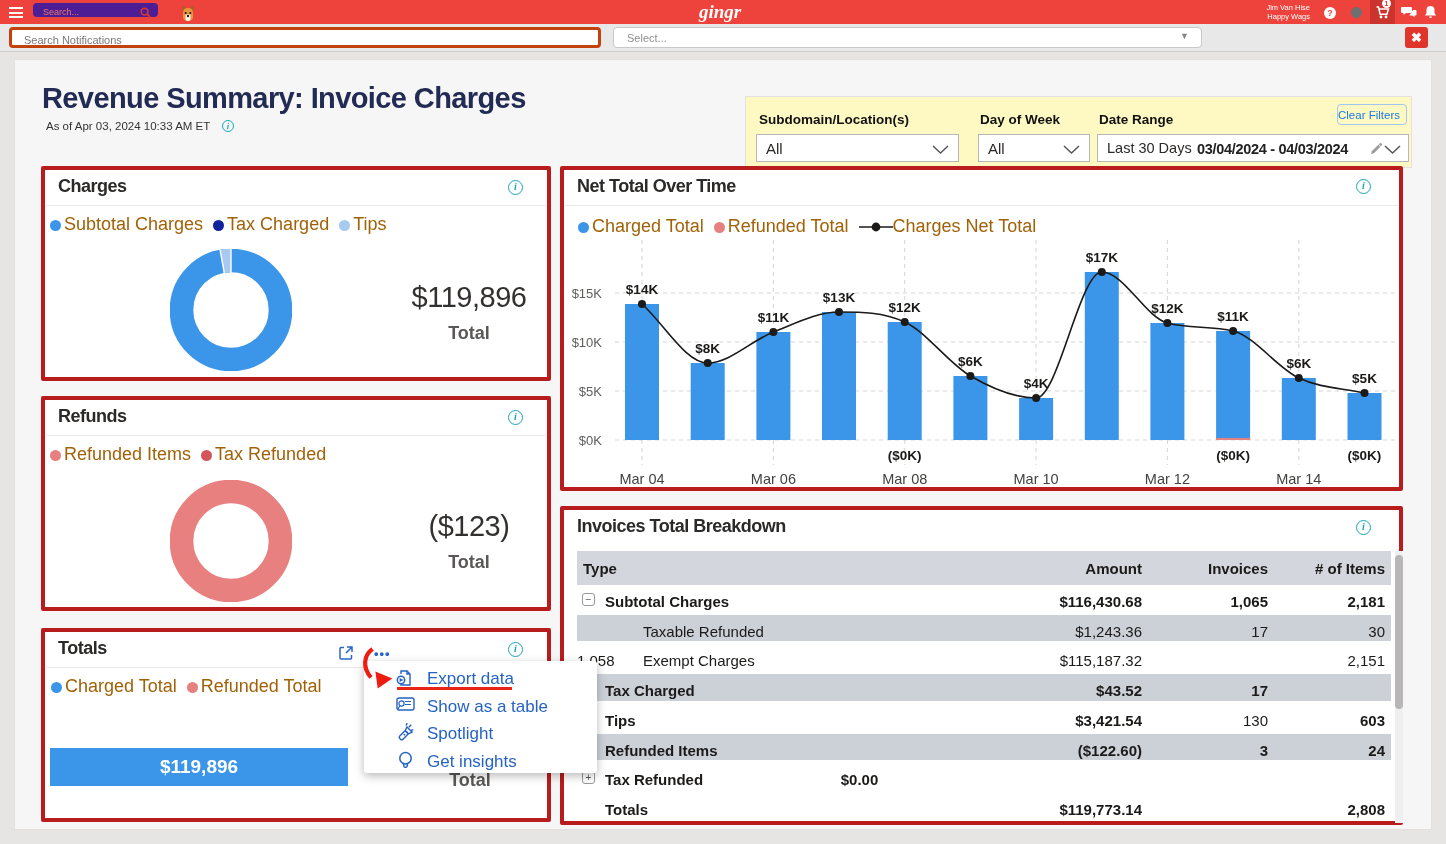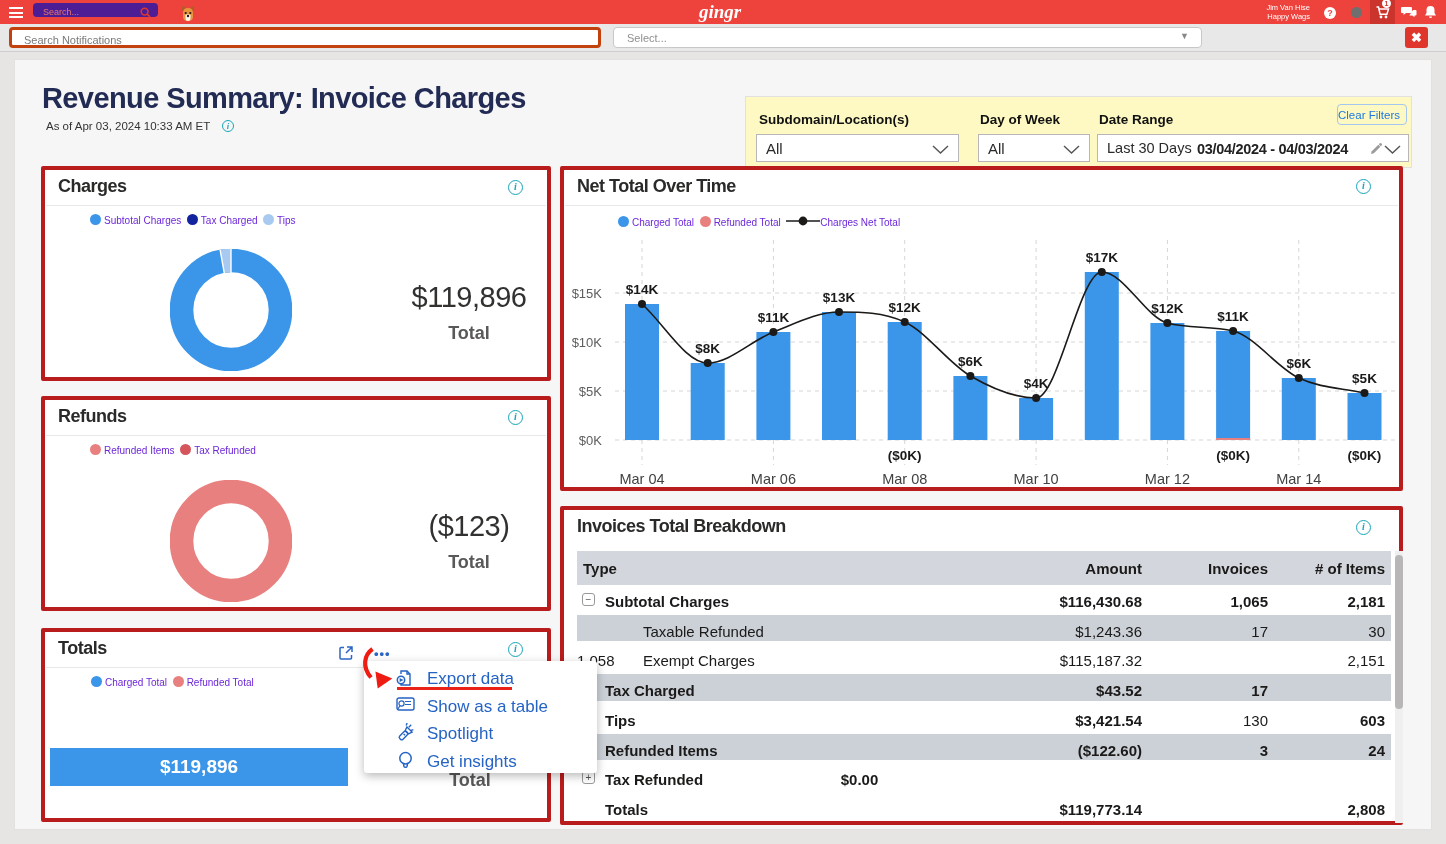--- a/index.html
+++ b/index.html
@@ -7,21 +7,21 @@
 .abs{position:absolute;}
 #topbar{position:absolute;left:0;top:0;width:1446px;height:24px;background:#ee423c;}
 #notifbar{position:absolute;left:0;top:24px;width:1446px;height:28px;background:#e9e8e8;border-bottom:1px solid #cfcdcd;}
 #panel{position:absolute;left:14px;top:59px;width:1418px;height:771px;background:#f7f6f6;border:1px solid #e3e1e0;}
 .card{position:absolute;background:#fff;border:4px solid #b91c1c;border-radius:2px;}
 .chead{position:absolute;left:13px;top:6px;font-size:18px;font-weight:700;color:#2b2a29;letter-spacing:-0.5px;}
 .cdiv{position:absolute;left:1px;right:1px;top:35px;height:1px;background:#e8e8e8;}
 .info{position:absolute;width:15px;height:15px;border:1.5px solid #18a6ba;border-radius:50%;color:#18a6ba;font-size:10px;font-weight:700;text-align:center;line-height:12px;font-family:"Liberation Serif",serif;font-style:italic;}
 .info::before{content:"i";}
 .legdot{display:inline-block;width:11px;height:11px;border-radius:50%;margin-right:3px;vertical-align:-1px;}
-.leg{position:absolute;font-size:10px;color:#6d28d9;white-space:nowrap;margin-left:40px;}
+.leg{position:absolute;font-size:18px;color:#a16207;white-space:nowrap;}
 .val{position:absolute;color:#33312f;text-align:center;}
 .val .num{font-size:29px;letter-spacing:-0.5px;}
 .trh{font-size:15px;font-weight:700;color:#1b1a19;}
 .trc{font-size:15px;color:#1b1a19;}
 .tico{width:13px;height:13px;border:1px solid #9a9898;border-radius:3px;font-size:10px;line-height:11px;text-align:center;color:#555;}
 .val .tot{font-size:18px;font-weight:700;color:#5b5958;margin-top:9px;}
 </style>
 </head>
 <body>
 

